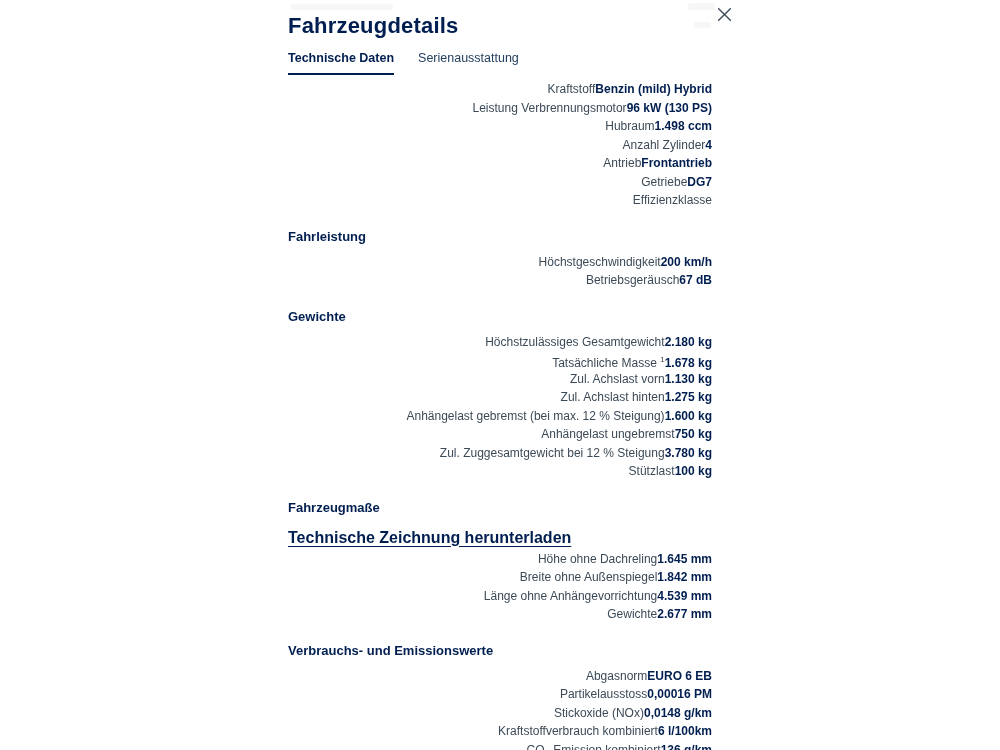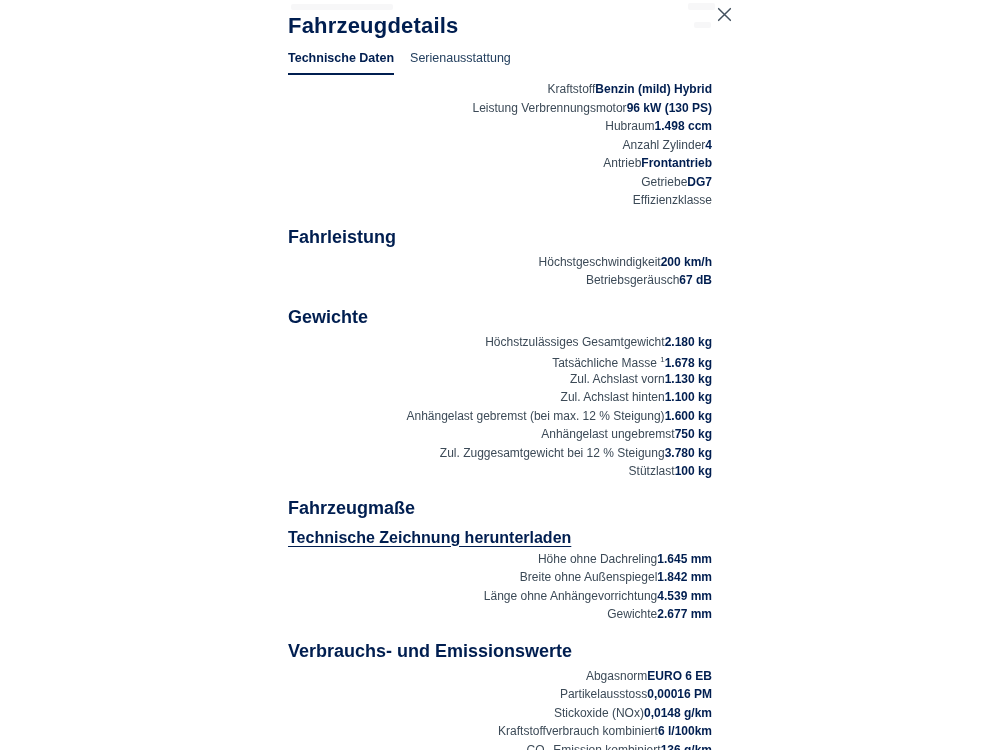--- a/index.html
+++ b/index.html
@@ -25,32 +25,32 @@
     display: flex; align-items: center; justify-content: center;
   }
 
   .content { width: 424px; margin: 0 auto; padding-top: 13px; }
 
   .title {
     font-size: 22px; font-weight: 700; color: #001e50;
     margin: 0 0 9px 0; letter-spacing: 0.2px; line-height: 26px;
   }
 
-  .tabs { display: flex; gap: 16px; margin-top: 12px; }
+  .tabs { display: flex; gap: 24px; margin-top: 12px; }
   .tab {
     font-size: 12.5px; line-height: 15px; padding-bottom: 7px;
     color: #001e50; cursor: pointer; white-space: nowrap;
   }
   .tab.active   { font-weight: 700; border-bottom: 2px solid #001e50; }
   .tab.inactive { font-weight: 400; color: #24405f; }
 
   #sections { margin-top: 5px; }
 
   .section-heading {
-    font-size: 18px; font-weight: 700; color: #001e50;
+    font-size: 13px; font-weight: 700; color: #001e50;
     line-height: 22px; margin: 16px 0 5px 0;
   }
 
   .download-link {
     display: inline-block;
     font-size: 16px; font-weight: 700; color: #001e50;
     text-decoration: underline; text-underline-offset: 3px;
     line-height: 18px; margin: 5px 0 3px 0; cursor: pointer;
   }
 
@@ -118,21 +118,21 @@
           <span class="label">Höchstzulässiges Gesamtgewicht</span>
           <span class="value">2.180 kg</span>
         </div><div class="spec-row">
           <span class="label">Tatsächliche Masse <sup>1</sup></span>
           <span class="value">1.678 kg</span>
         </div><div class="spec-row">
           <span class="label">Zul. Achslast vorn</span>
           <span class="value">1.130 kg</span>
         </div><div class="spec-row">
           <span class="label">Zul. Achslast hinten</span>
-          <span class="value">1.100 kg</span>
+          <span class="value">1.275 kg</span>
         </div><div class="spec-row">
           <span class="label">Anhängelast gebremst (bei max. 12 % Steigung)</span>
           <span class="value">1.600 kg</span>
         </div><div class="spec-row">
           <span class="label">Anhängelast ungebremst</span>
           <span class="value">750 kg</span>
         </div><div class="spec-row">
           <span class="label">Zul. Zuggesamtgewicht bei 12 % Steigung</span>
           <span class="value">3.780 kg</span>
         </div><div class="spec-row">

